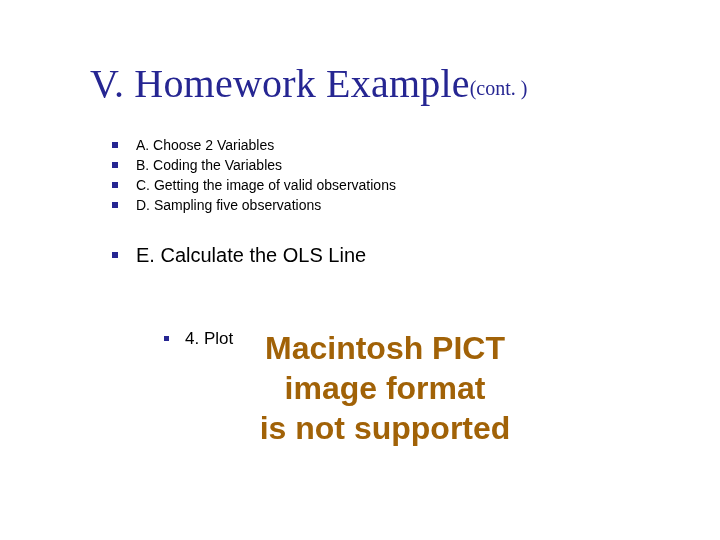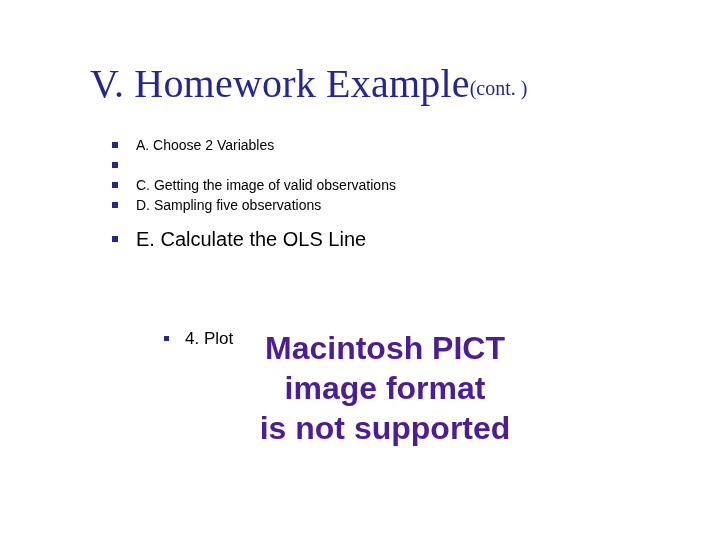--- a/index.html
+++ b/index.html
@@ -50,21 +50,21 @@
     display: flex;
     align-items: center;
     line-height: 1.0;
     text-align: right;
   }
   .row-small {
     height: 20px;
   }
   .row-big {
     height: 30px;
-    margin-top: 9px;
+    margin-top: 25px;
   }
   .bullet-sq {
     display: inline-block;
     width: 6px;
     height: 6px;
     background: #262692;
     margin-right: 18px;
     flex: 0 0 auto;
   }
   .bullet-sq-sm {
@@ -99,39 +99,40 @@
   .pict-msg {
     position: absolute;
     left: 175px;
     top: 328px;
     width: 420px;
     text-align: center;
     font-family: Arial, Helvetica, sans-serif;
     font-weight: 700;
     font-size: 32px;
     line-height: 1.25;
-    color: #4c1d95;
+    color: #a16207;
   }
 </style>
 </head>
 <body>
 
 <div class="slide">
 
   <div class="title-row">
     <span class="title-main">V. Homework Example</span><span class="title-suffix">(cont. )</span>
   </div>
 
   <div class="list-l1">
     <div class="row row-small">
       <span class="bullet-sq"></span>
       <span class="txt-body">A. Choose 2 Variables</span>
     </div>
     <div class="row row-small">
       <span class="bullet-sq"></span>
+      <span class="txt-body">B. Coding the Variables</span>
     </div>
     <div class="row row-small">
       <span class="bullet-sq"></span>
       <span class="txt-body">C. Getting the image of valid observations</span>
     </div>
     <div class="row row-small">
       <span class="bullet-sq"></span>
       <span class="txt-body">D. Sampling five observations</span>
     </div>
     <div class="row row-big">

